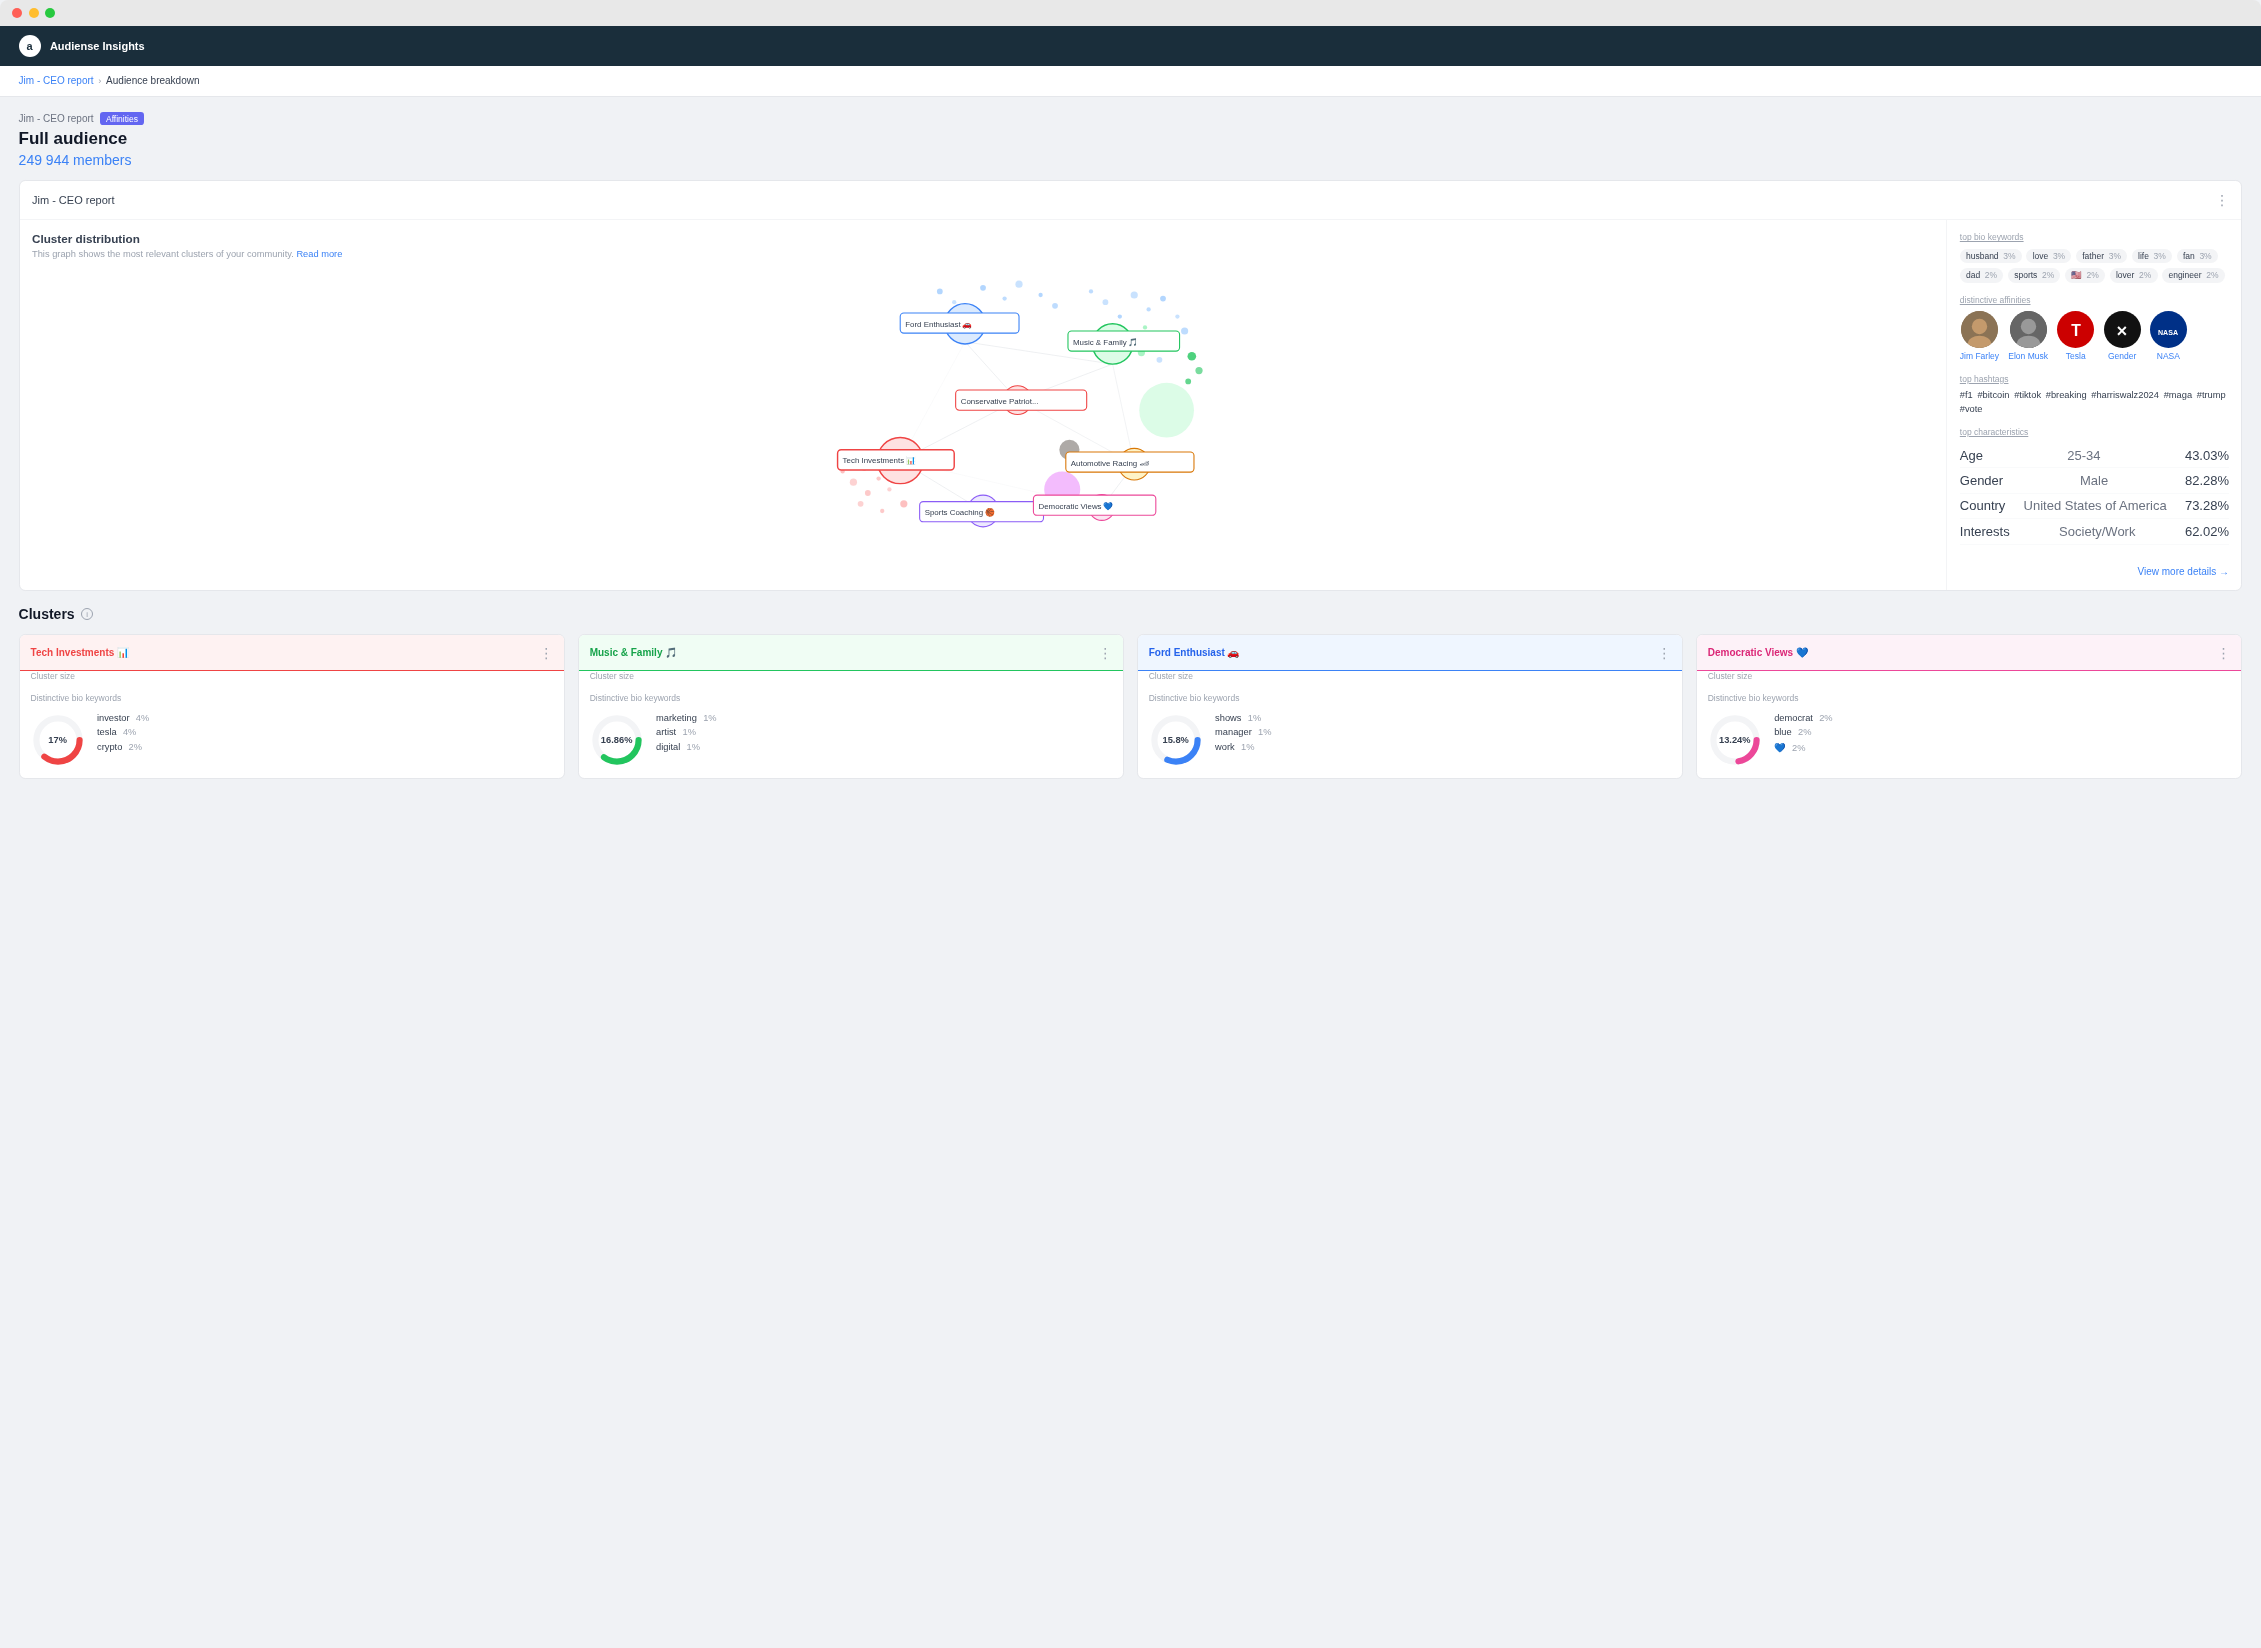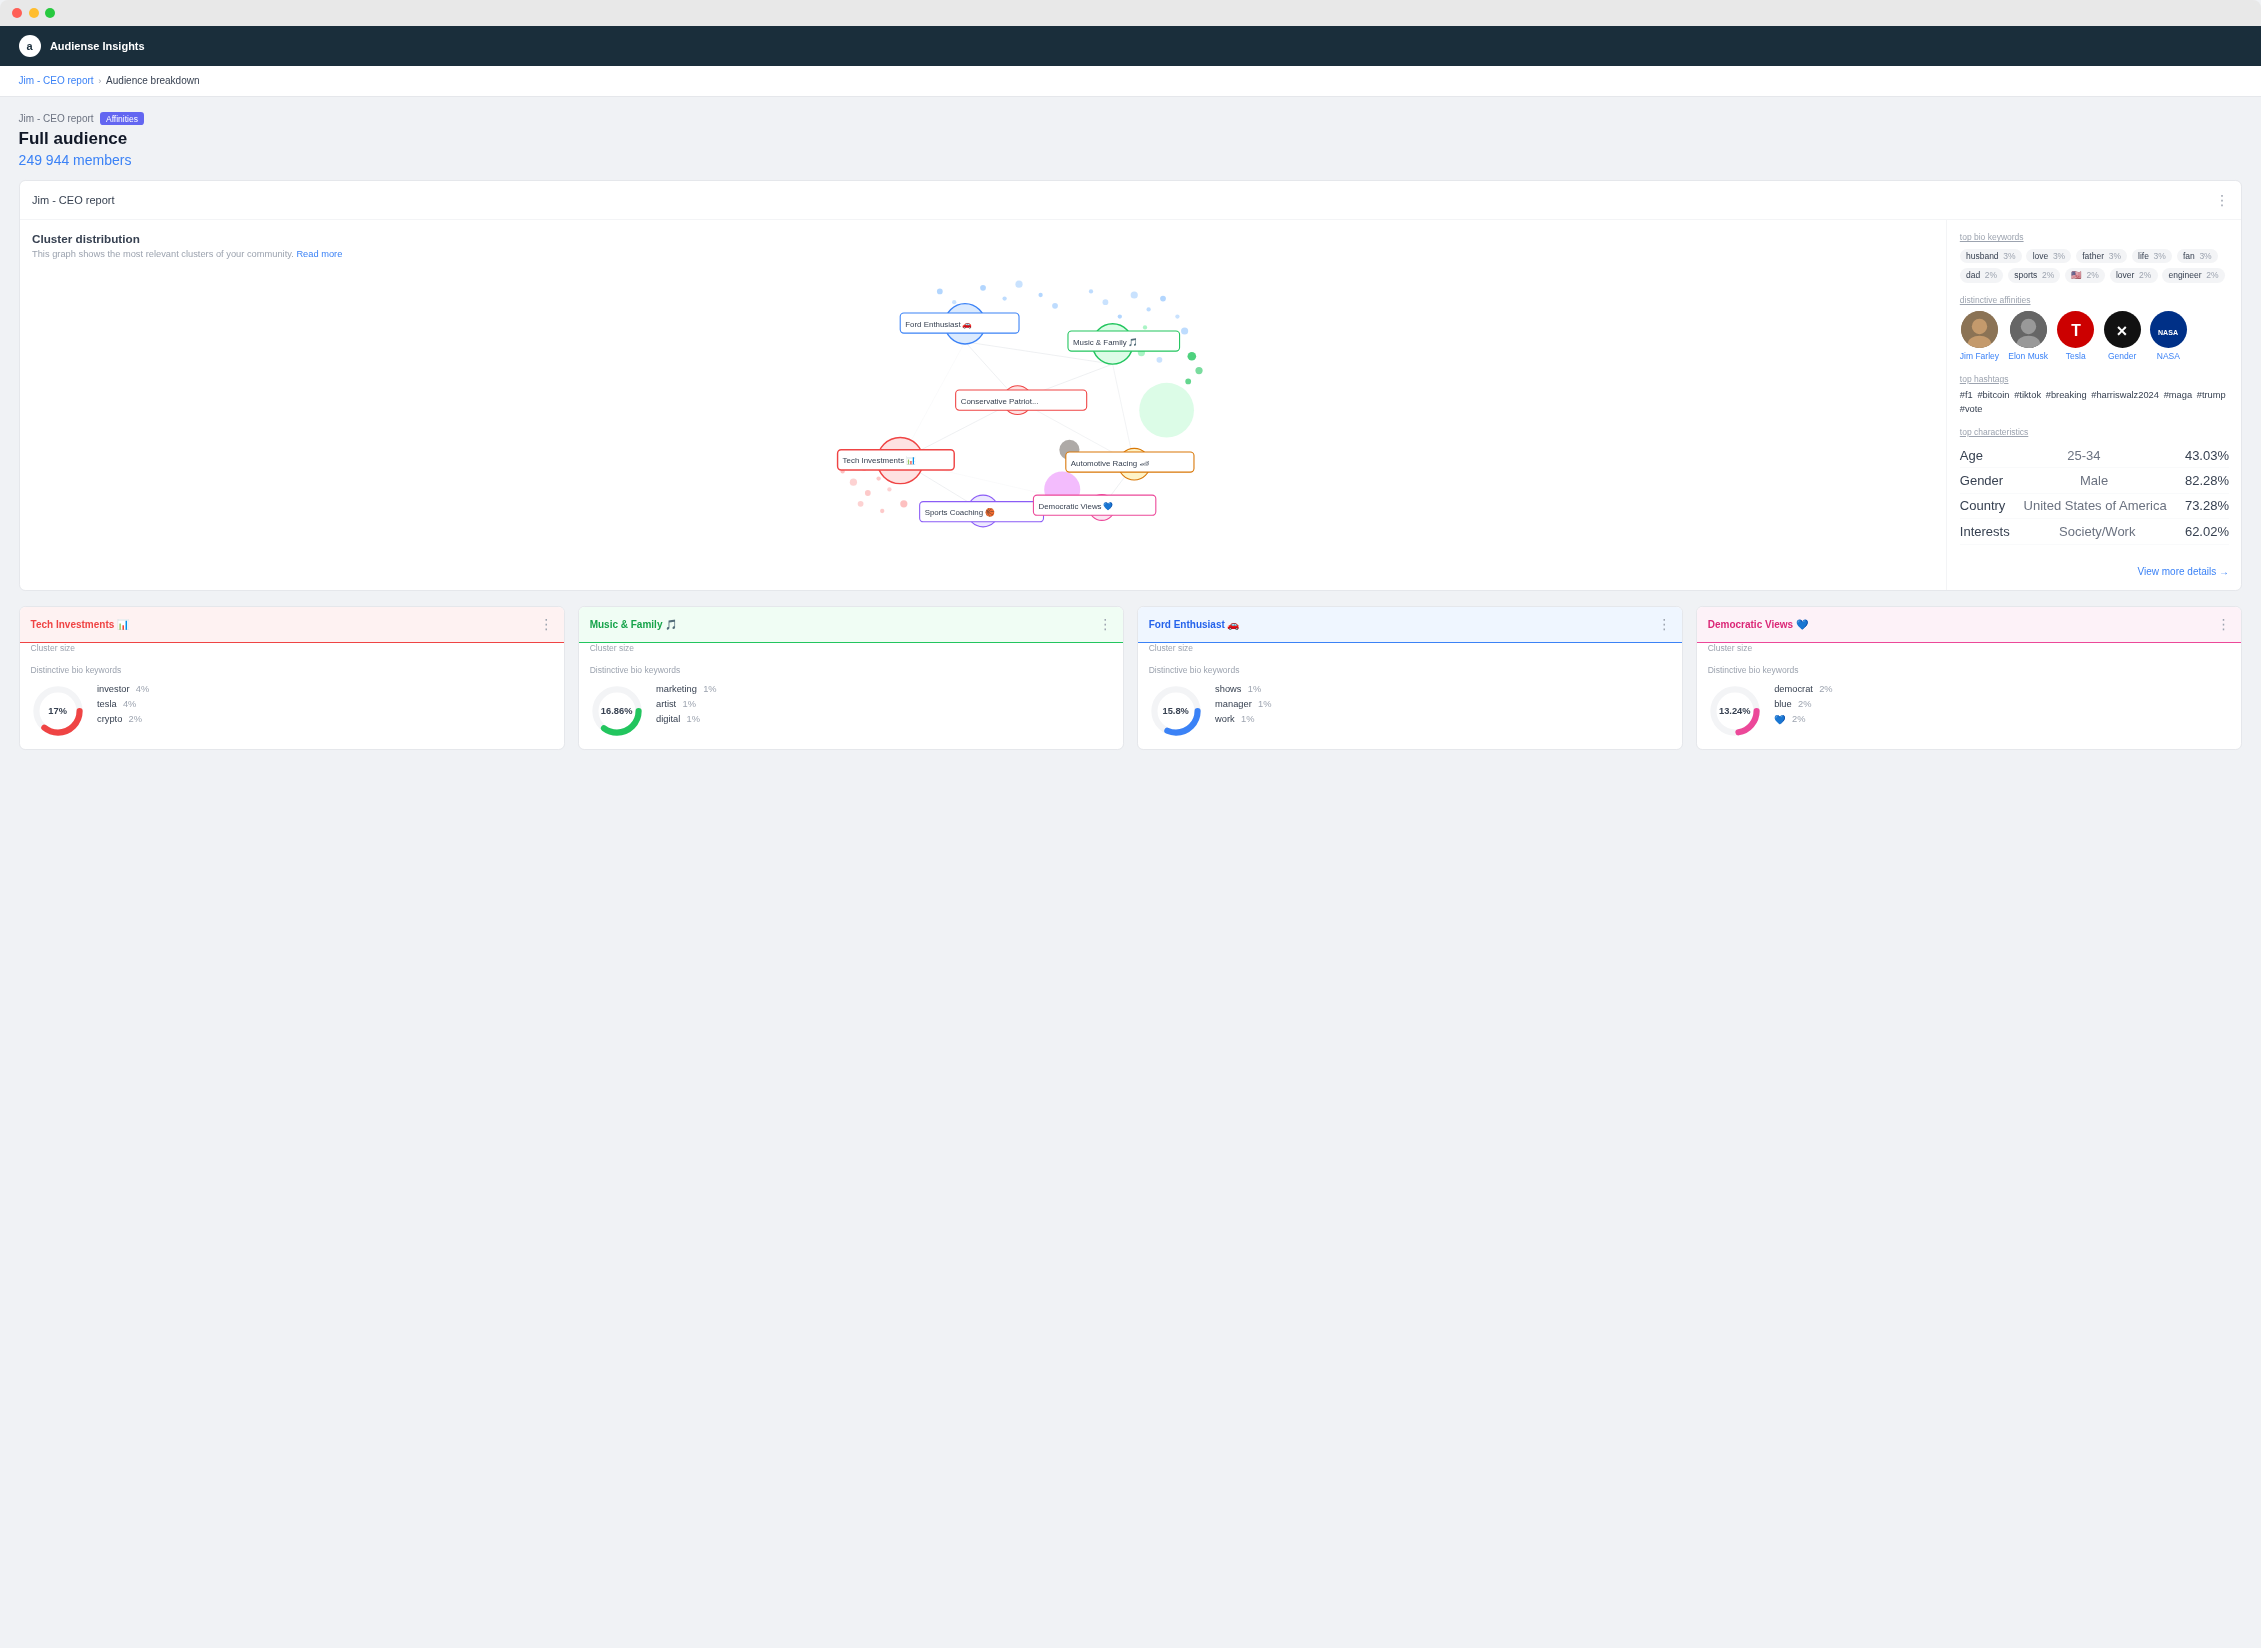--- a/index.html
+++ b/index.html
@@ -362,20 +362,24 @@
           </div>
         </div>
 
         <div class="view-more-row">
           <a href="#" class="view-more-link">View more details →</a>
         </div>
       </div>
     </div>
   </div>
 
+  <div class="clusters-header">
+    <span class="clusters-title">Clusters</span>
+    <span class="info-icon">i</span>
+  </div>
 
   <div class="cluster-cards">
 
     <div class="cluster-card card-red">
       <div class="cluster-card-header">
         <span class="cluster-card-title">Tech Investments 📊</span>
         <span class="menu-dots">⋮</span>
       </div>
       <div class="cluster-card-body">
         <div class="cluster-card-labels">

